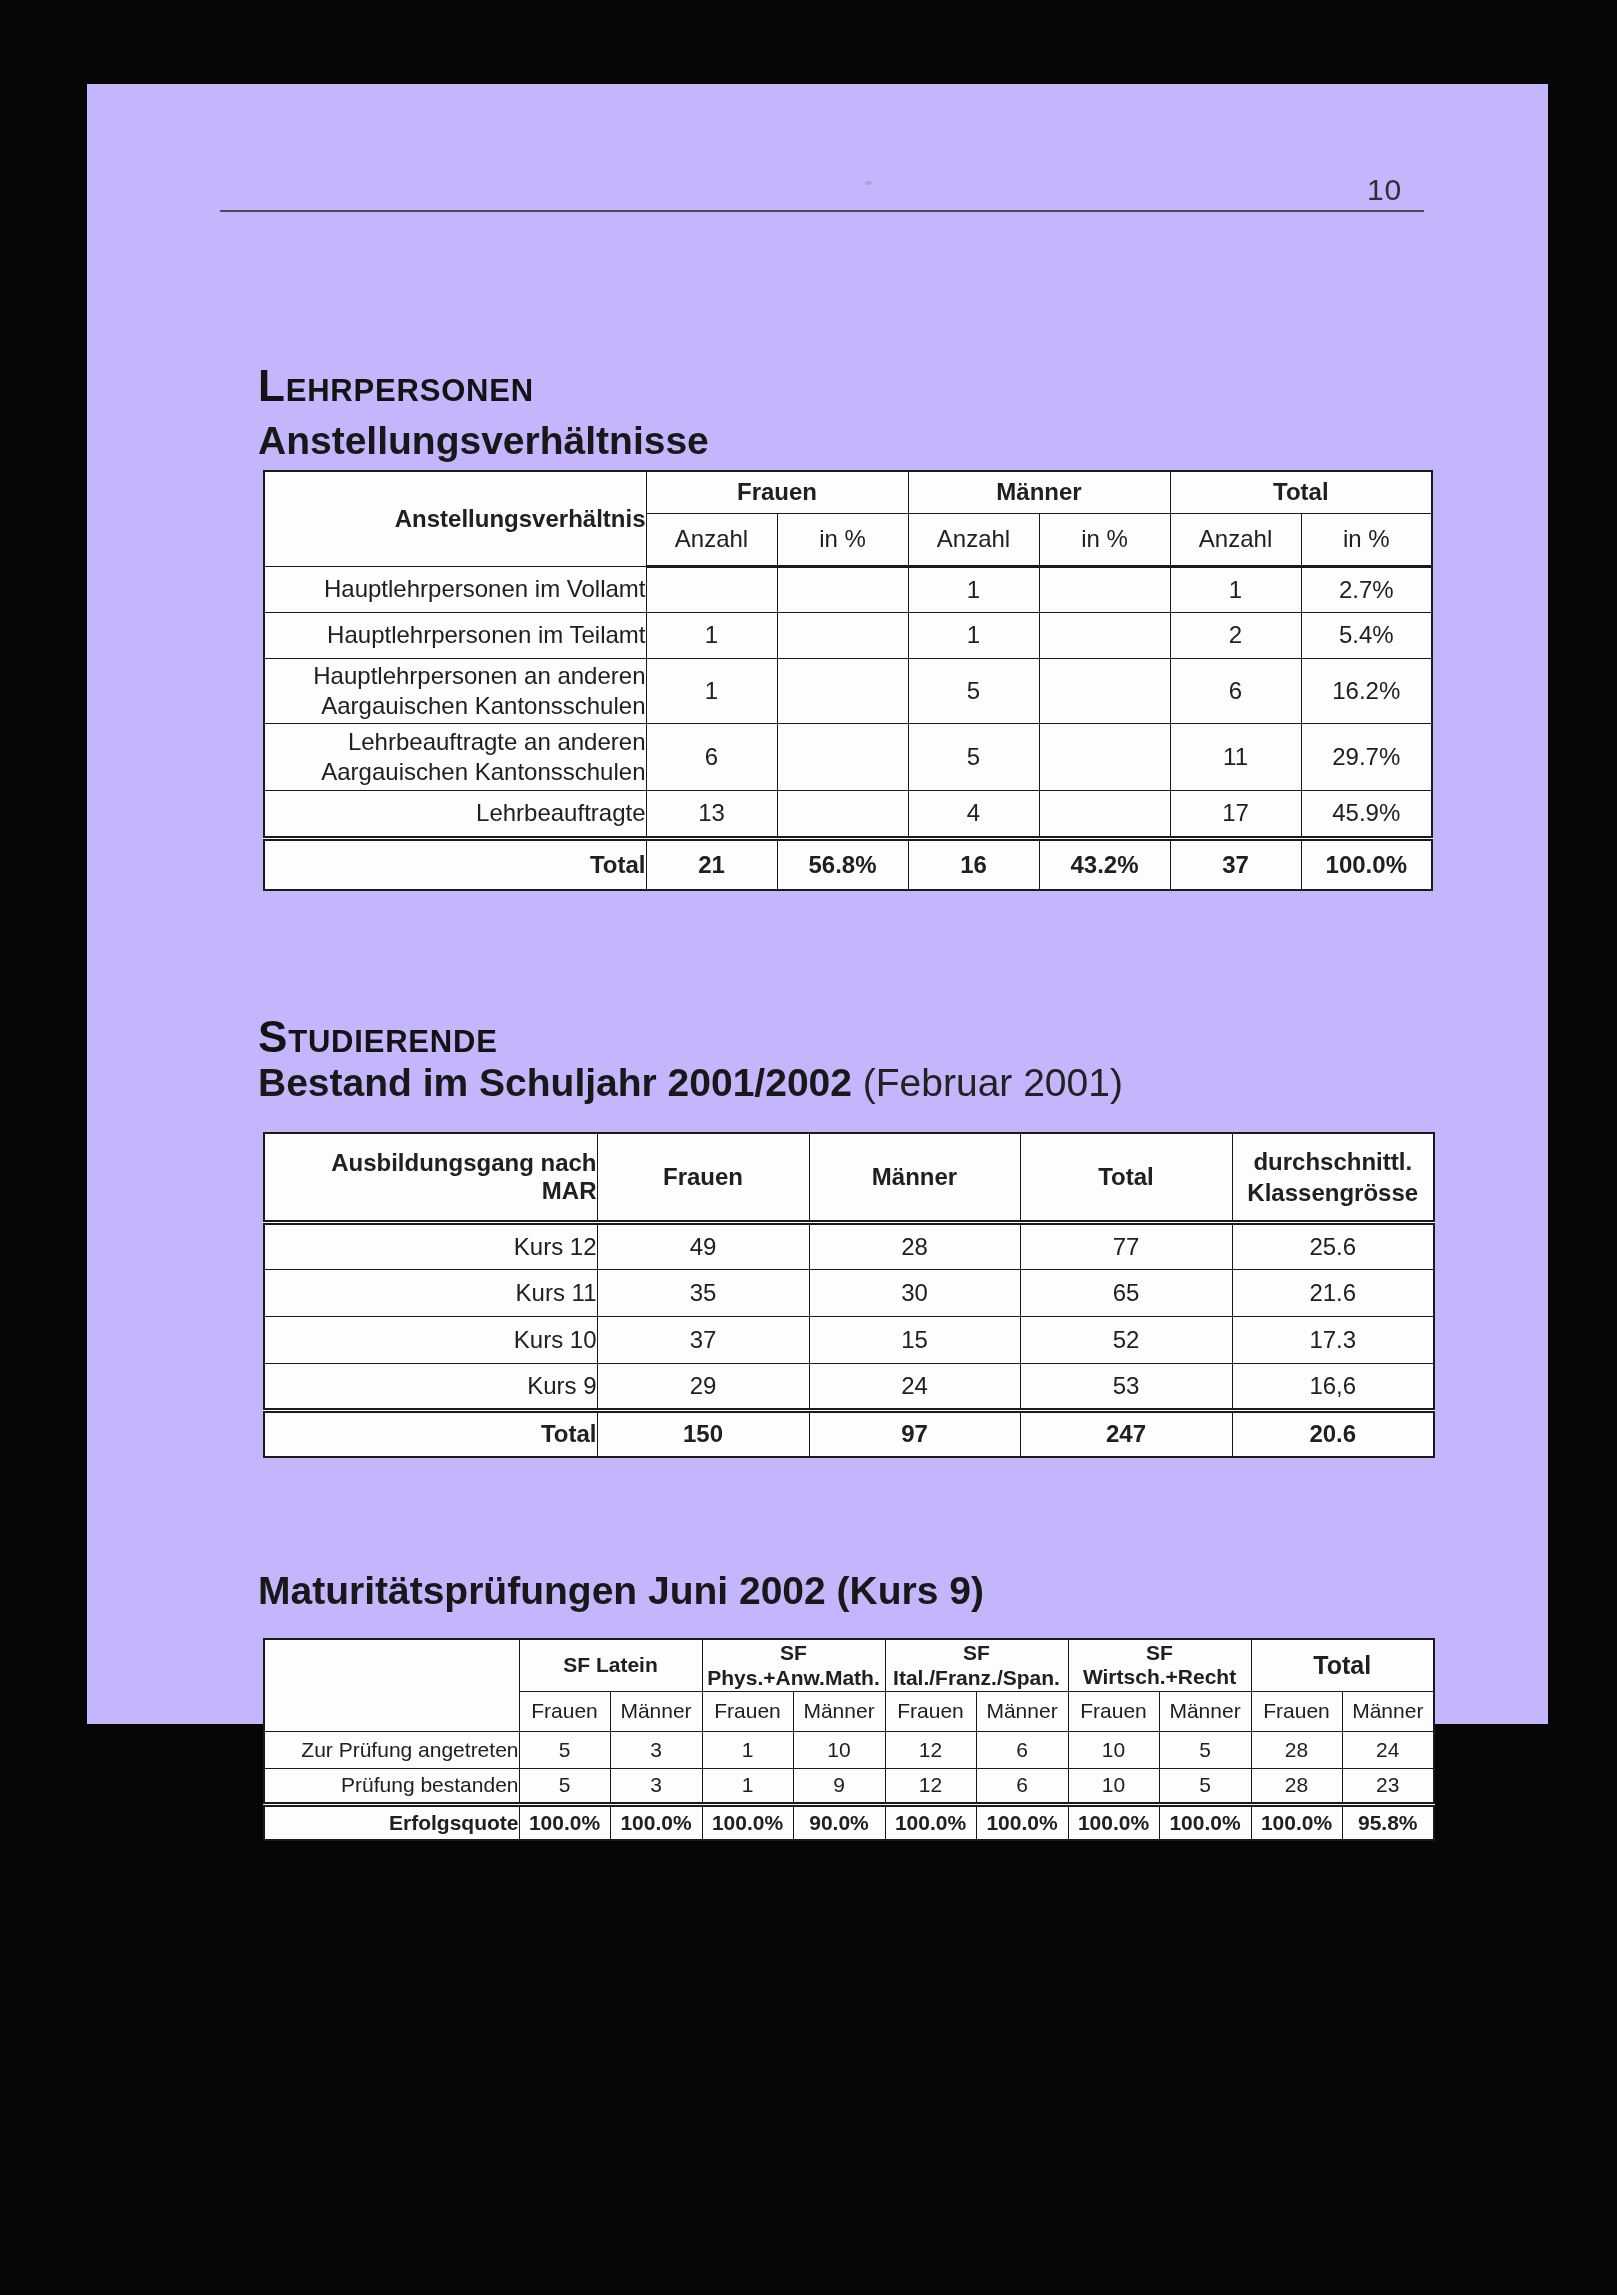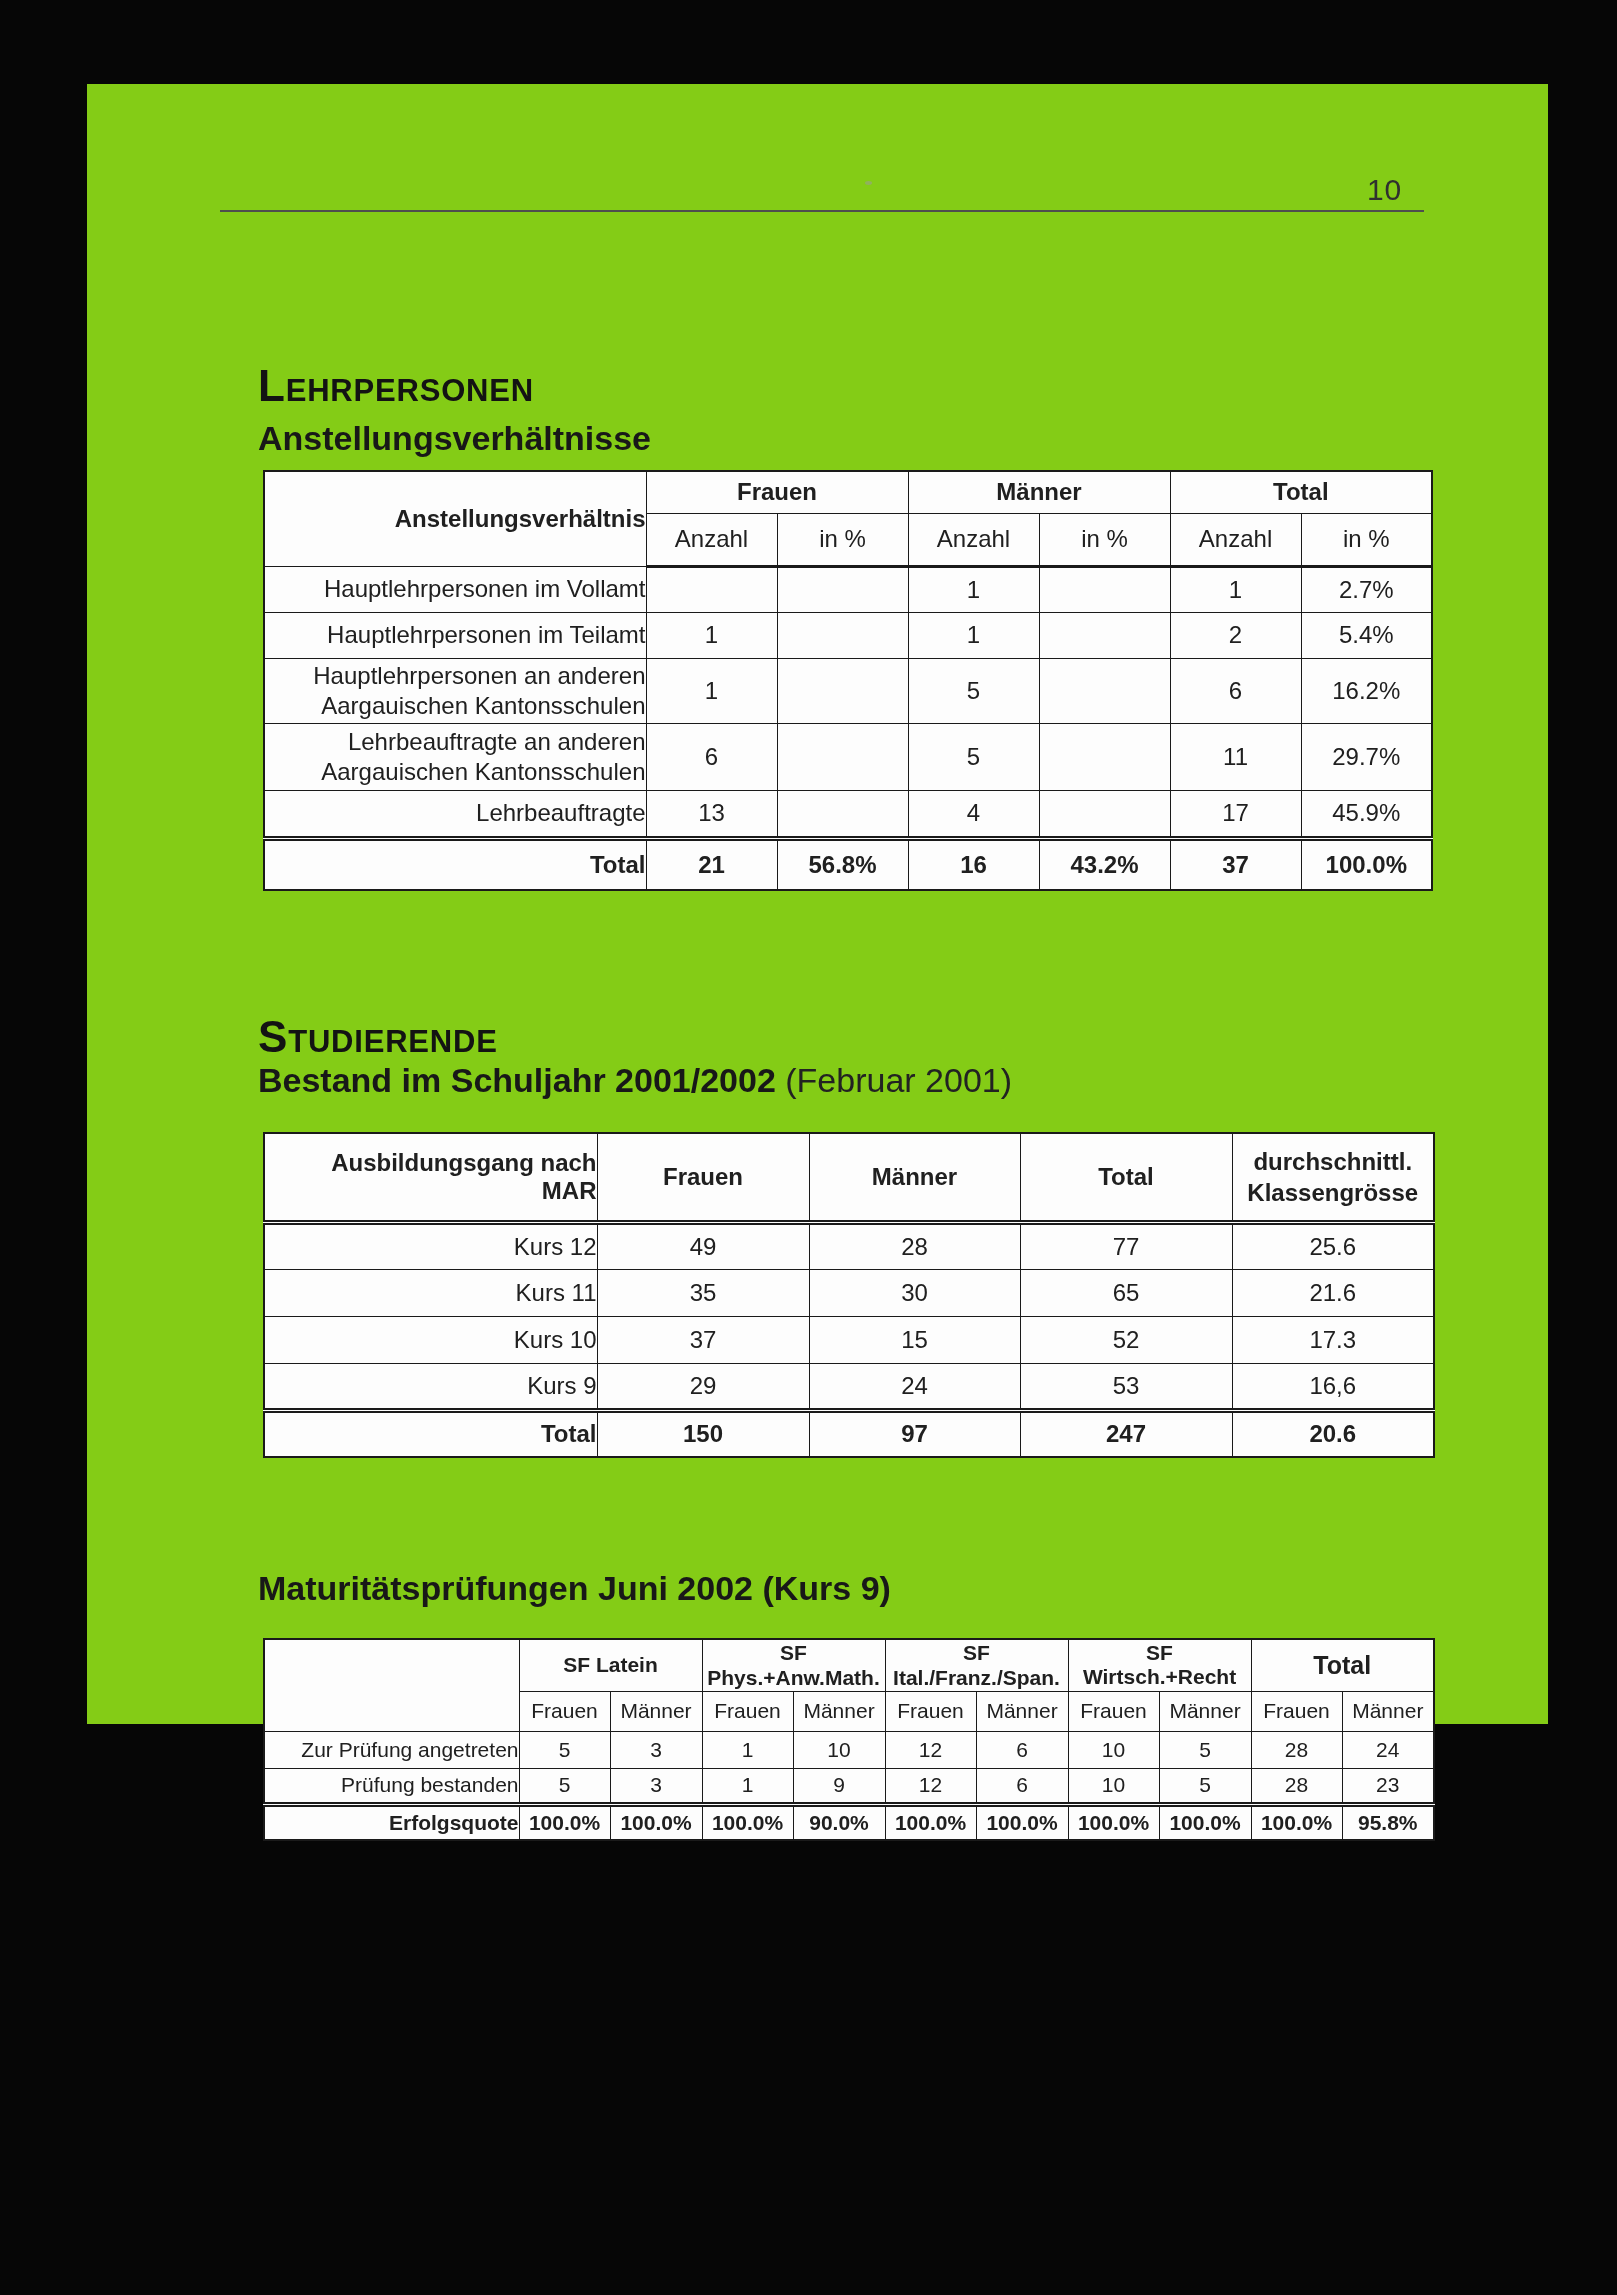--- a/index.html
+++ b/index.html
@@ -6,21 +6,21 @@
   body {
     width:1617px; height:2295px;
     background:#060606;
     position:relative;
     font-family:"Liberation Sans", sans-serif;
     overflow:hidden;
   }
   .page {
     position:absolute; left:87px; top:84px;
     width:1461px; height:1640px;
-    background:#84cc16;
+    background:#c4b5fd;
     color:#202020;
   }
   .abs { position:absolute; }
 
   .pagenum {
     top:89px; right:146px;
     font-size:30px; color:#2f2f2f; letter-spacing:0.8px;
   }
   .toprule {
     left:133px; top:126px; width:1204px; height:2.4px;
@@ -37,21 +37,21 @@
     font-variant:small-caps; letter-spacing:0.8px;
     white-space:nowrap;
   }
   .h-main .gap { display:inline-block; width:29px; }
   .h-sc {
     font-size:44px; font-weight:700; color:#131313;
     font-variant:small-caps; letter-spacing:0.8px;
   }
   .h-lehr { left:171px; top:277px; }
   .h-stud { left:171px; top:928px; }
-  .h-bold38 { font-size:34px; font-weight:700; color:#181818; white-space:nowrap; }
+  .h-bold38 { font-size:39px; font-weight:700; color:#181818; white-space:nowrap; }
   .h-anst  { left:171px; top:335px; }
   .h-best  { left:171px; top:977px; }
   .h-matur { left:171px; top:1485px; }
   .h-best .normal { font-weight:400; color:#222;margin-top:38px; }
 
   table {
     border-collapse:collapse;
     table-layout:fixed;
     background:#fdfdfd;
   }

